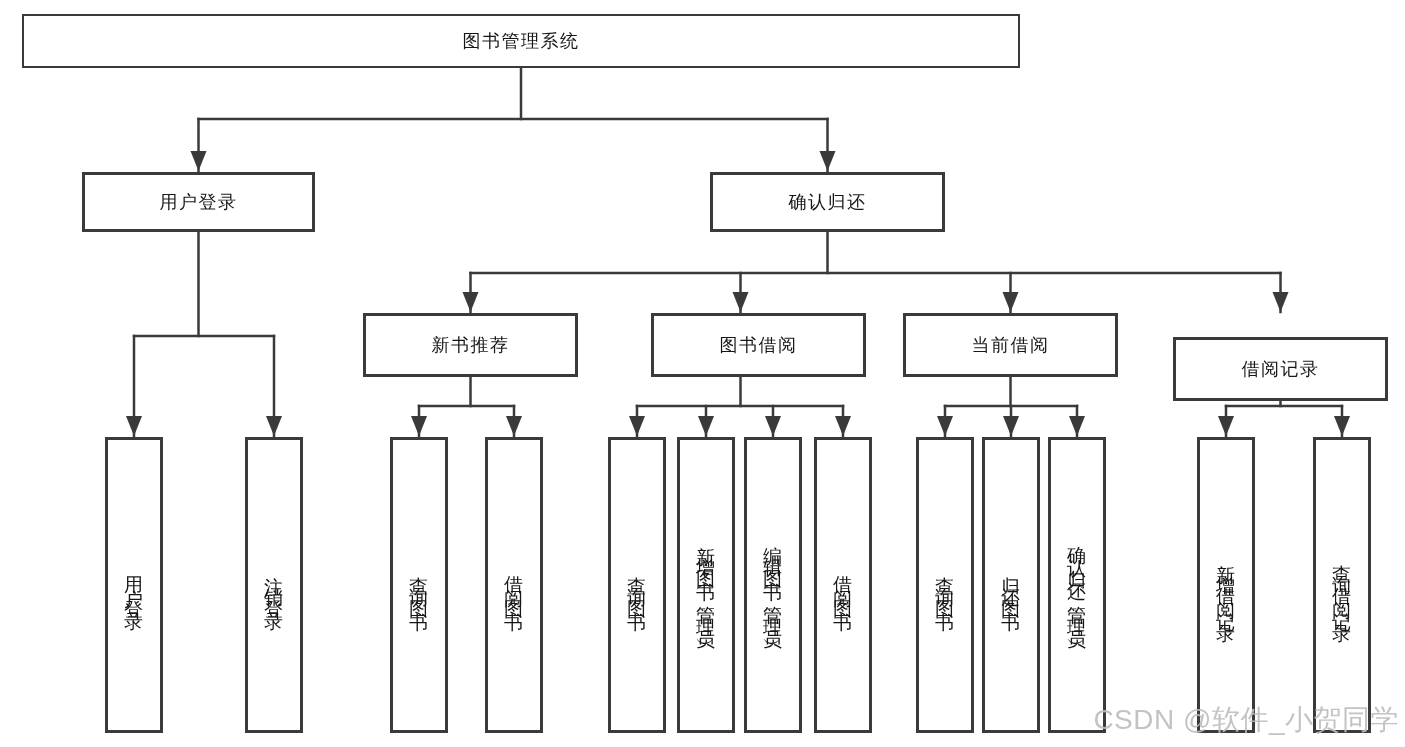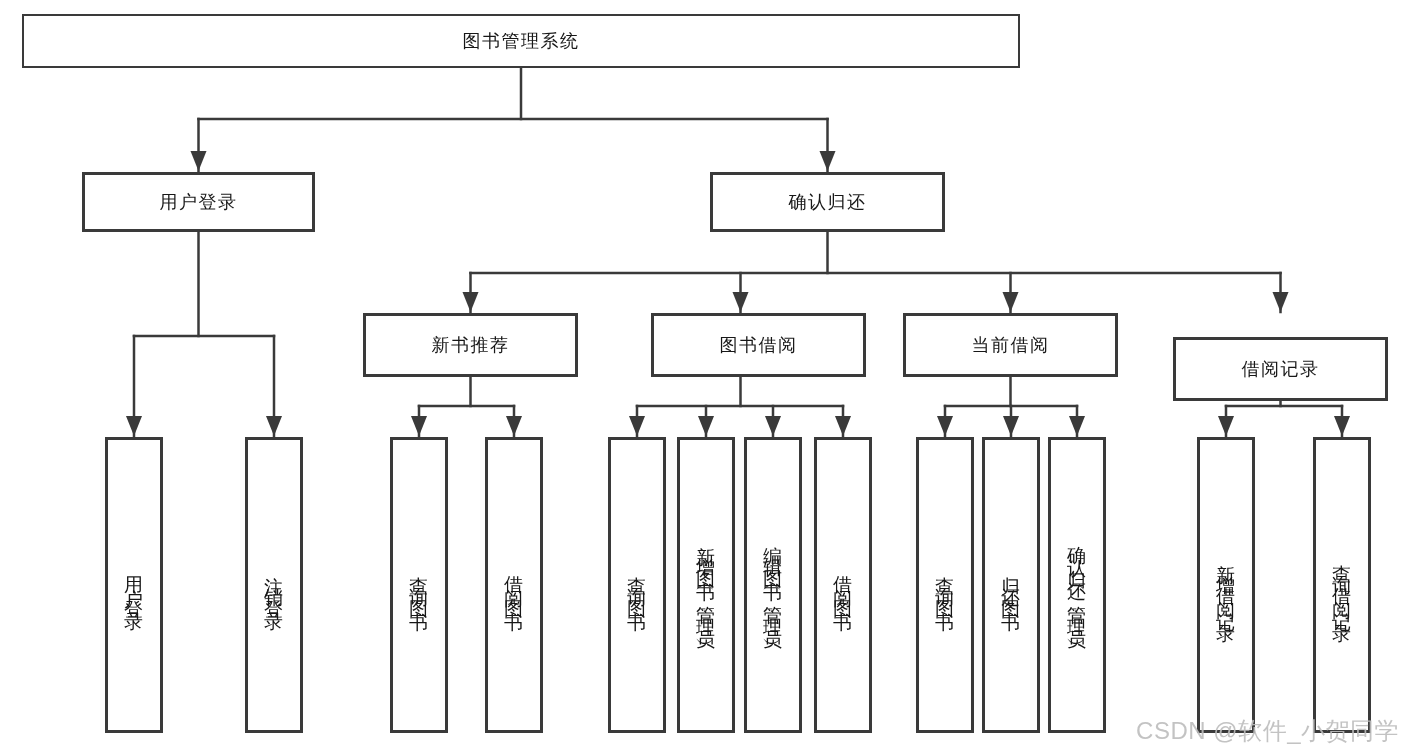--- a/index.html
+++ b/index.html
@@ -26,22 +26,22 @@
     top:437px; width:58px; height:296px;
     writing-mode:vertical-rl; text-orientation:mixed;
     font-size:19px; letter-spacing:12px; font-weight:500; line-height:1;
   }
   .fa1 { left:105px; } .fa2 { left:245px; }
   .fb1 { left:390px; } .fb2 { left:485px; }
   .fc1 { left:608px; } .fc2 { left:677px; } .fc3 { left:744px; } .fc4 { left:814px; }
   .fd1 { left:916px; } .fd2 { left:982px; } .fd3 { left:1048px; }
   .fe1 { left:1197px; } .fe2 { left:1313px; }
   .watermark {
-    position:absolute; right:6px; bottom:0; z-index:3;
-    font-size:24px; letter-spacing:0.5px; color:var(--wm); opacity:0.9;
+    position:absolute; right:6px; bottom:8px; z-index:3;
+    font-size:28px; letter-spacing:0.5px; color:var(--wm); opacity:0.9;
   }
 </style>
 </head>
 <body>
 
 <div class="canvas">
 
   <svg class="wires" xmlns="http://www.w3.org/2000/svg">
     <defs>
       <marker id="ah" markerUnits="userSpaceOnUse" markerWidth="22" markerHeight="18" refX="20" refY="8" orient="auto" overflow="visible">

